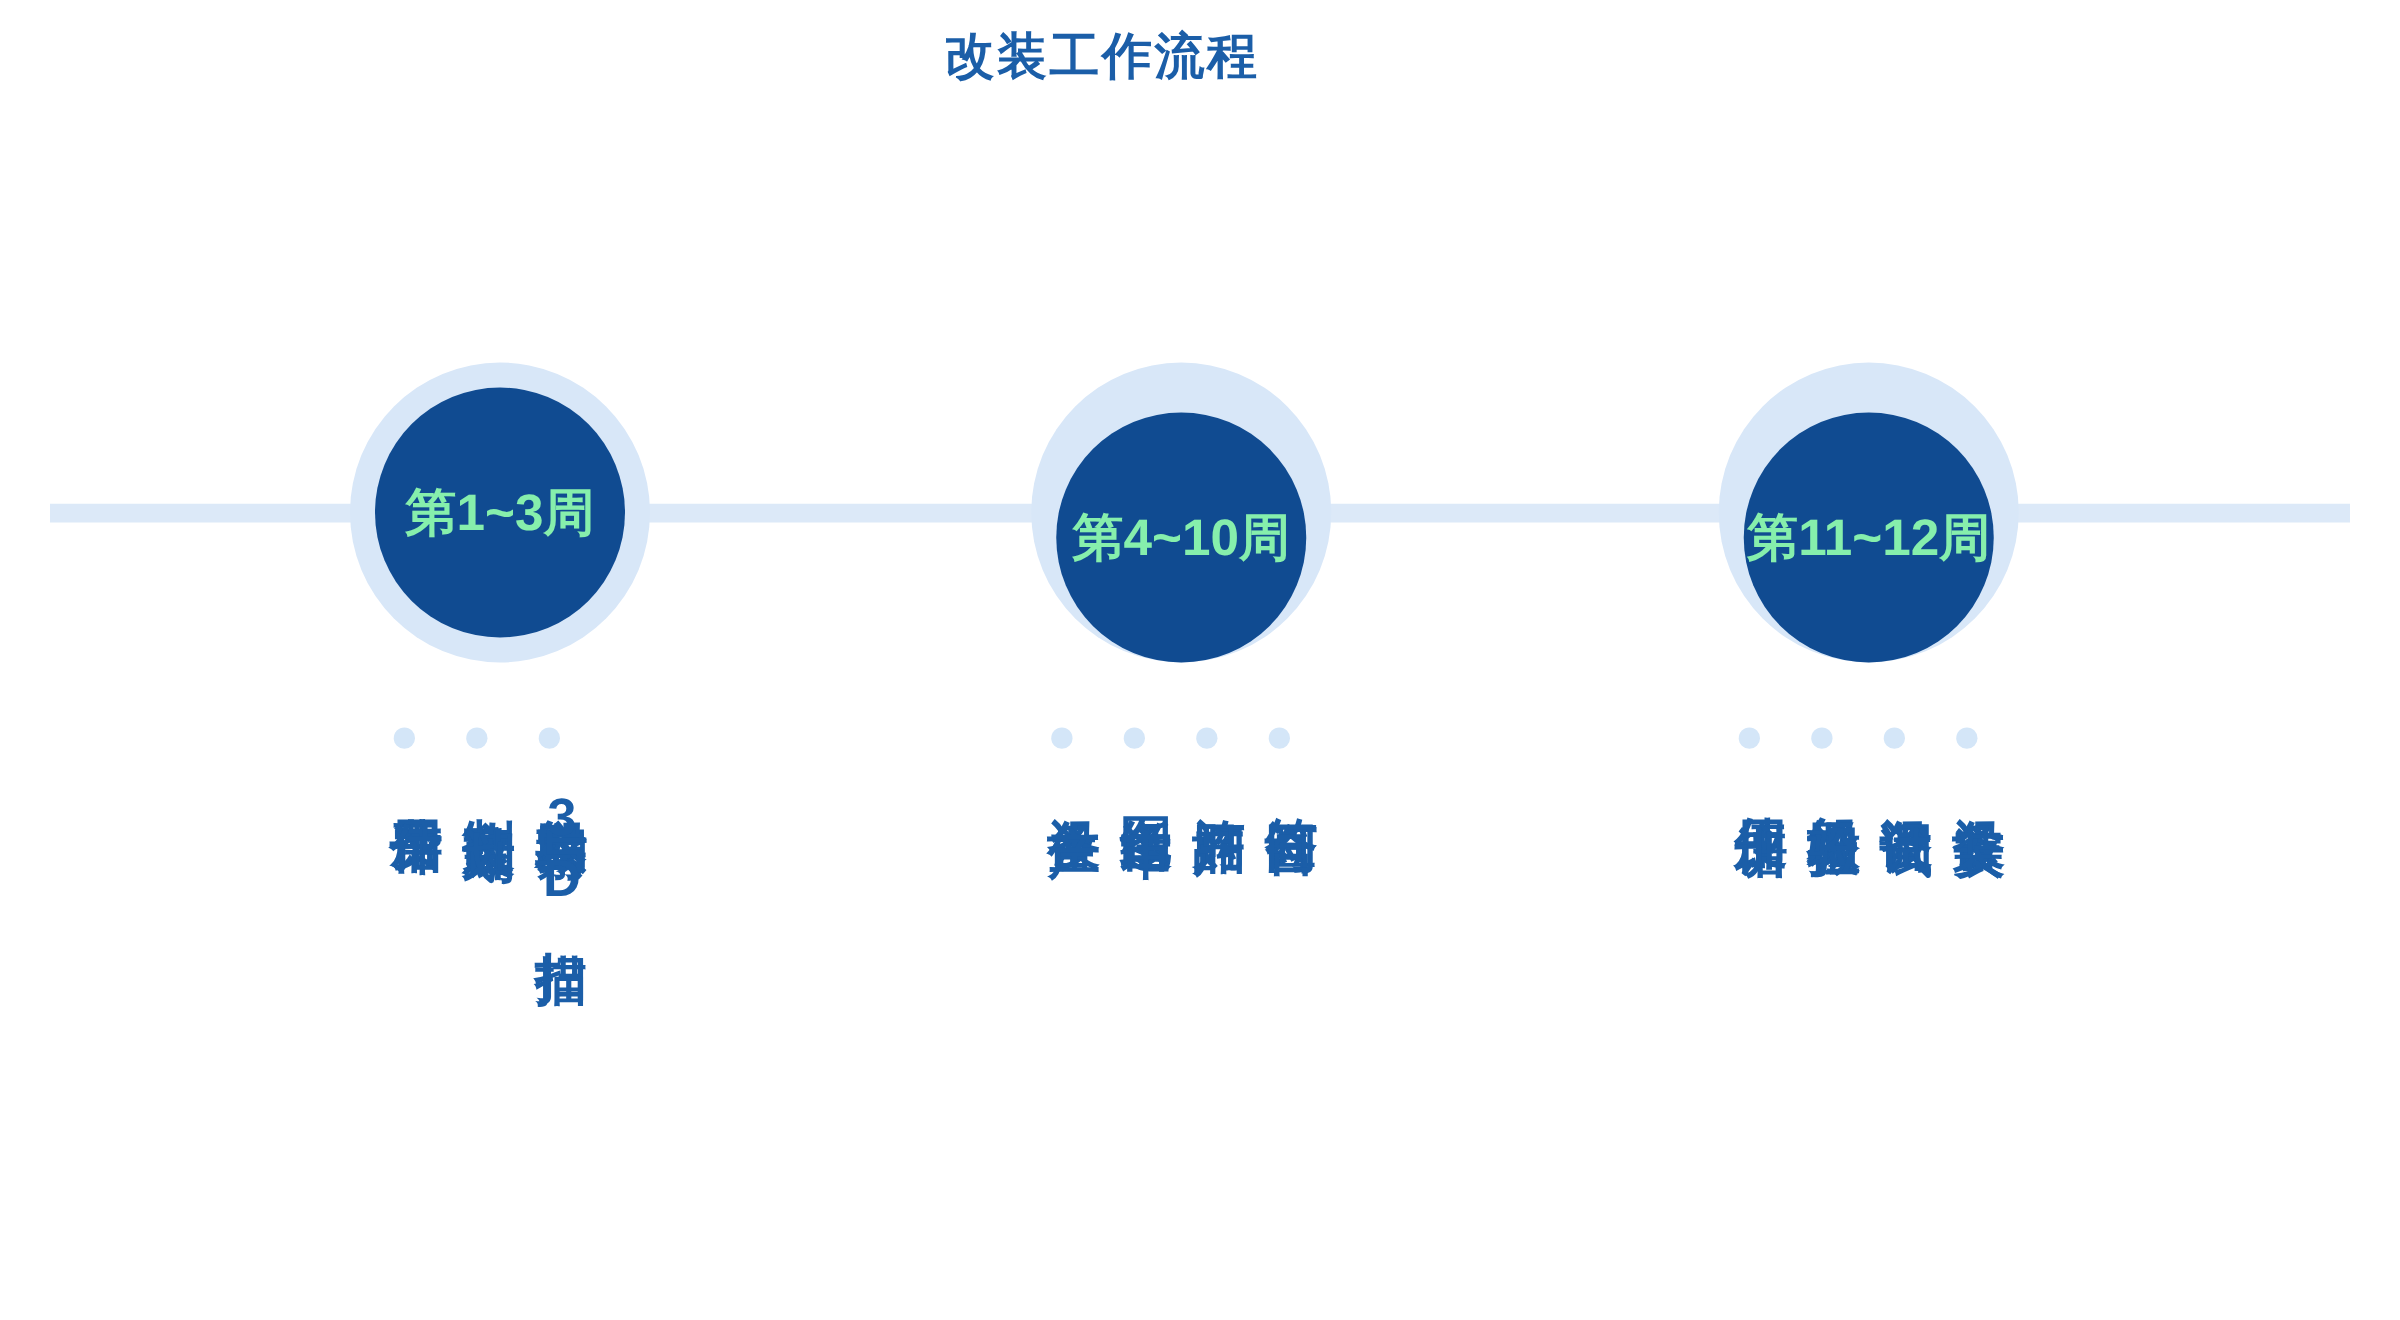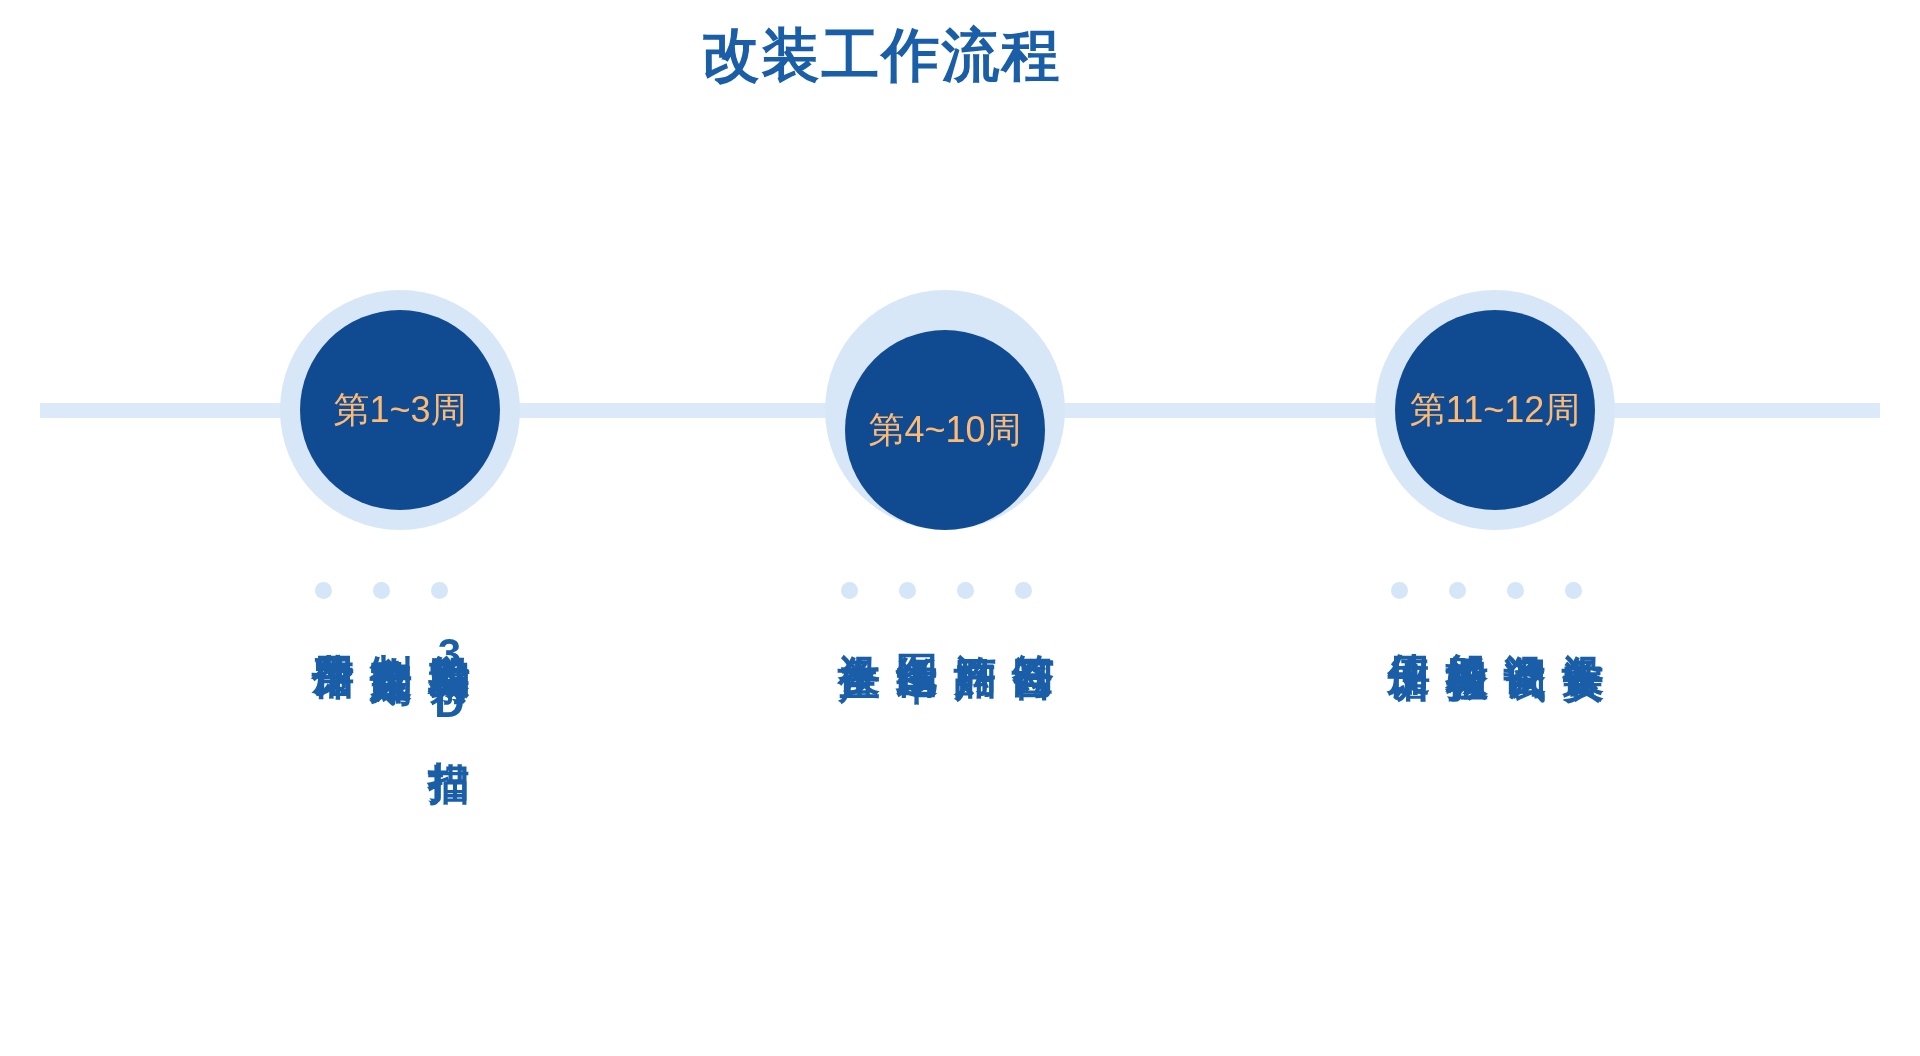--- a/index.html
+++ b/index.html
@@ -17,21 +17,21 @@
     -webkit-font-smoothing: antialiased;
   }
 
   
   #page-title {
     position: absolute;
     top: 22px;
     left: 0;
     width: 1763px;
     text-align: center;
-    font-size: 58px;
+    font-size: 40px;
     line-height: 1.15;
     font-weight: 700;
     color: #1B5EA8;
     letter-spacing: 2px;
     white-space: nowrap;
   }
 
   
   #timeline-axis {
     position: absolute;
@@ -57,30 +57,30 @@
   .stage-circle-inner {
     width: 200px;
     height: 200px;
     border-radius: 50%;
     background: #104B91;
     display: flex;
     align-items: center;
     justify-content: center;
   }
   .stage-circle-label {
-    color: #fdba74;
-    font-size: 36px;
-    font-weight: 400;
+    color: #86efac;
+    font-size: 41px;
+    font-weight: 700;
     letter-spacing: 0px;
     white-space: nowrap;
     line-height: 1;
   }
   #stage-circle-1 { left: 280px; }
   #stage-circle-2 { left: 825px; align-items: flex-end; }
-  #stage-circle-3 { left: 1375px; }
+  #stage-circle-3 { left: 1375px; align-items: flex-end; }
 
   
   .dot-row {
     position: absolute;
     top: 582px;
     display: flex;
     flex-direction: row-reverse;
     gap: 41px;
   }
   .task-dot {

